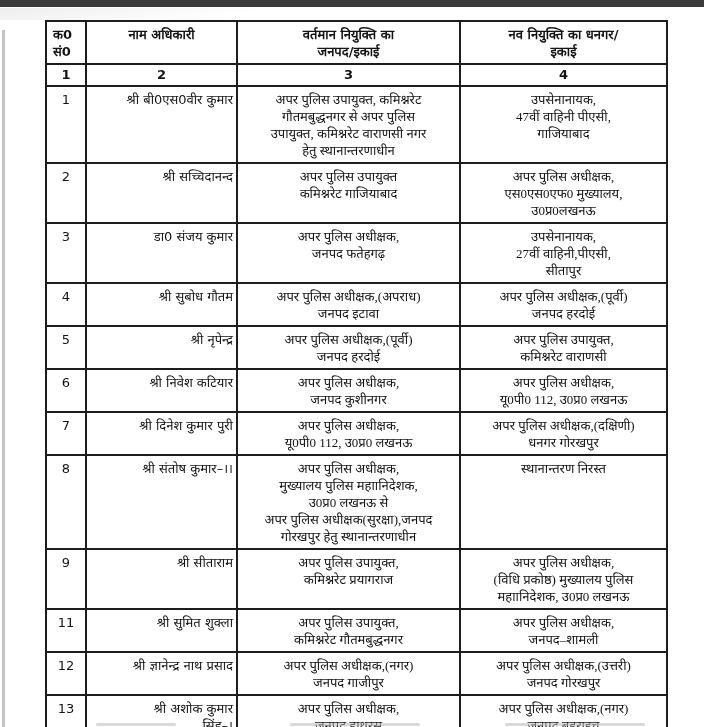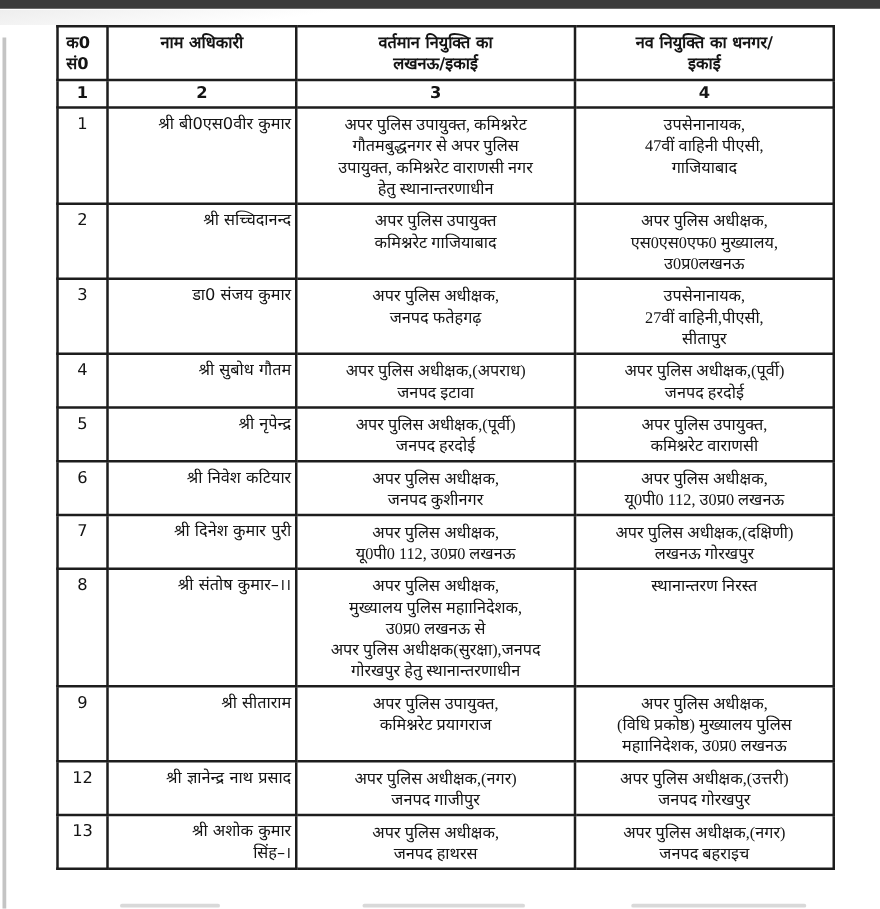--- a/index.html
+++ b/index.html
@@ -58,21 +58,21 @@
     <col style="width:151px">
     <col style="width:223px">
     <col style="width:207px">
   </colgroup>
   <thead>
     <tr>
       <th class="h-sno">क0
 सं0</th>
       <th>नाम अधिकारी</th>
       <th>वर्तमान नियुक्ति का
-लखनऊ/इकाई</th>
+जनपद/इकाई</th>
       <th>नव नियुक्ति का धनगर/
 इकाई</th>
     </tr>
     <tr class="num-row">
       <td>1</td>
       <td>2</td>
       <td>3</td>
       <td>4</td>
     </tr>
   </thead>
@@ -135,21 +135,21 @@
     <td class="c-new">अपर पुलिस अधीक्षक,
 यू0पी0 112, उ0प्र0 लखनऊ</td>
   </tr>
 
   <tr>
     <td class="c-sno">7</td>
     <td class="c-name">श्री दिनेश कुमार पुरी</td>
     <td class="c-current">अपर पुलिस अधीक्षक,
 यू0पी0 112, उ0प्र0 लखनऊ</td>
     <td class="c-new">अपर पुलिस अधीक्षक,(दक्षिणी)
-लखनऊ गोरखपुर</td>
+धनगर गोरखपुर</td>
   </tr>
 
   <tr>
     <td class="c-sno">8</td>
     <td class="c-name">श्री संतोष कुमार–।।</td>
     <td class="c-current">अपर पुलिस अधीक्षक,
 मुख्यालय पुलिस महाानिदेशक,
 उ0प्र0 लखनऊ से
 अपर पुलिस अधीक्षक(सुरक्षा),जनपद
 गोरखपुर हेतु स्थानान्तरणाधीन</td>
@@ -160,20 +160,28 @@
     <td class="c-sno">9</td>
     <td class="c-name">श्री सीताराम</td>
     <td class="c-current">अपर पुलिस उपायुक्त,
 कमिश्नरेट प्रयागराज</td>
     <td class="c-new">अपर पुलिस अधीक्षक,
 (विधि प्रकोष्ठ) मुख्यालय पुलिस
 महाानिदेशक, उ0प्र0 लखनऊ</td>
   </tr>
 
 
+  <tr>
+    <td class="c-sno">11</td>
+    <td class="c-name">श्री सुमित शुक्ला</td>
+    <td class="c-current">अपर पुलिस उपायुक्त,
+कमिश्नरेट गौतमबुद्धनगर</td>
+    <td class="c-new">अपर पुलिस अधीक्षक,
+जनपद–शामली</td>
+  </tr>
 
   <tr>
     <td class="c-sno">12</td>
     <td class="c-name">श्री ज्ञानेन्द्र नाथ प्रसाद</td>
     <td class="c-current">अपर पुलिस अधीक्षक,(नगर)
 जनपद गाजीपुर</td>
     <td class="c-new">अपर पुलिस अधीक्षक,(उत्तरी)
 जनपद गोरखपुर</td>
   </tr>
 

